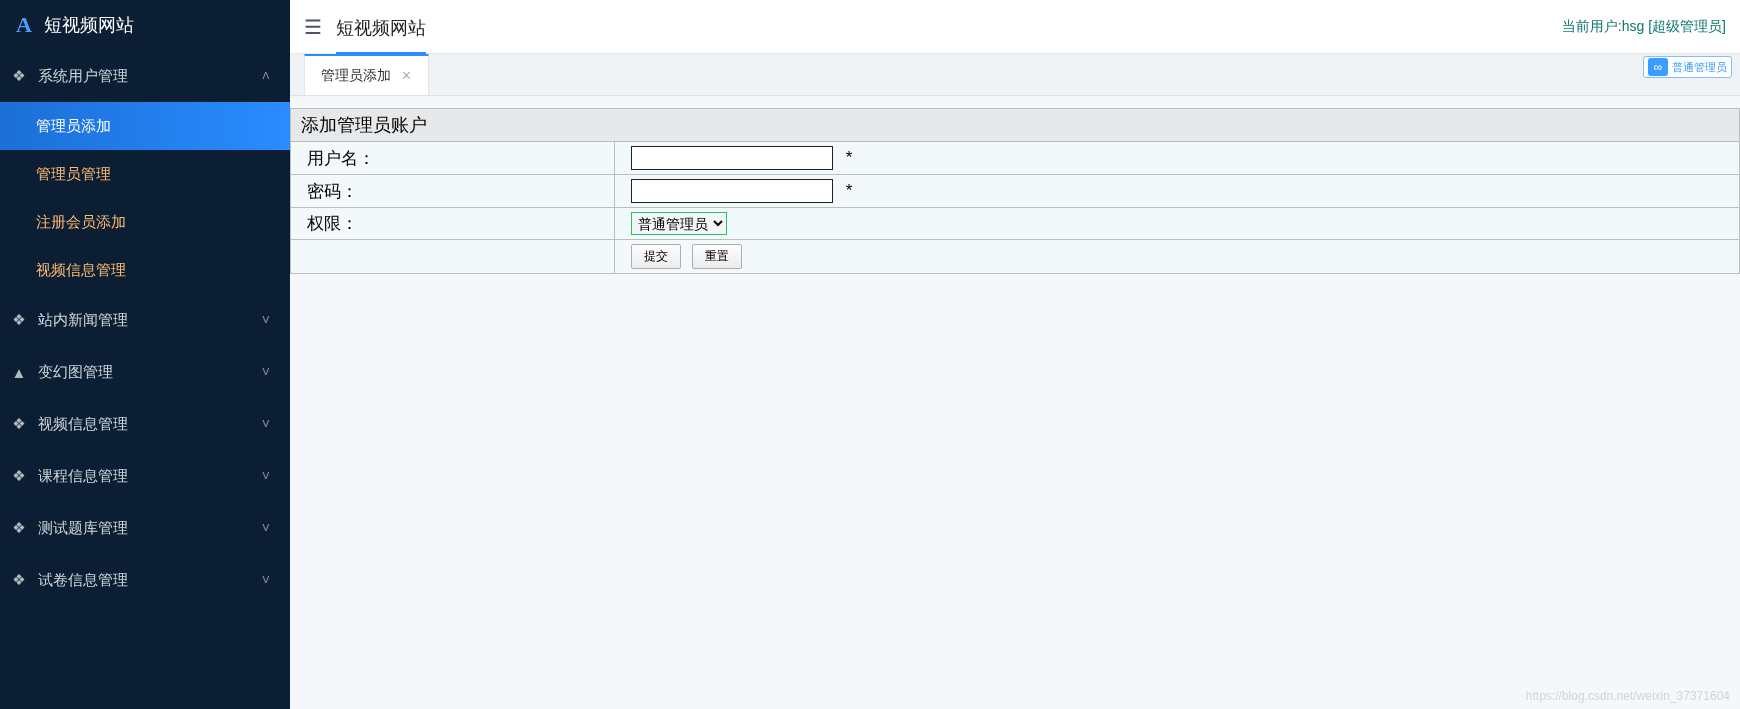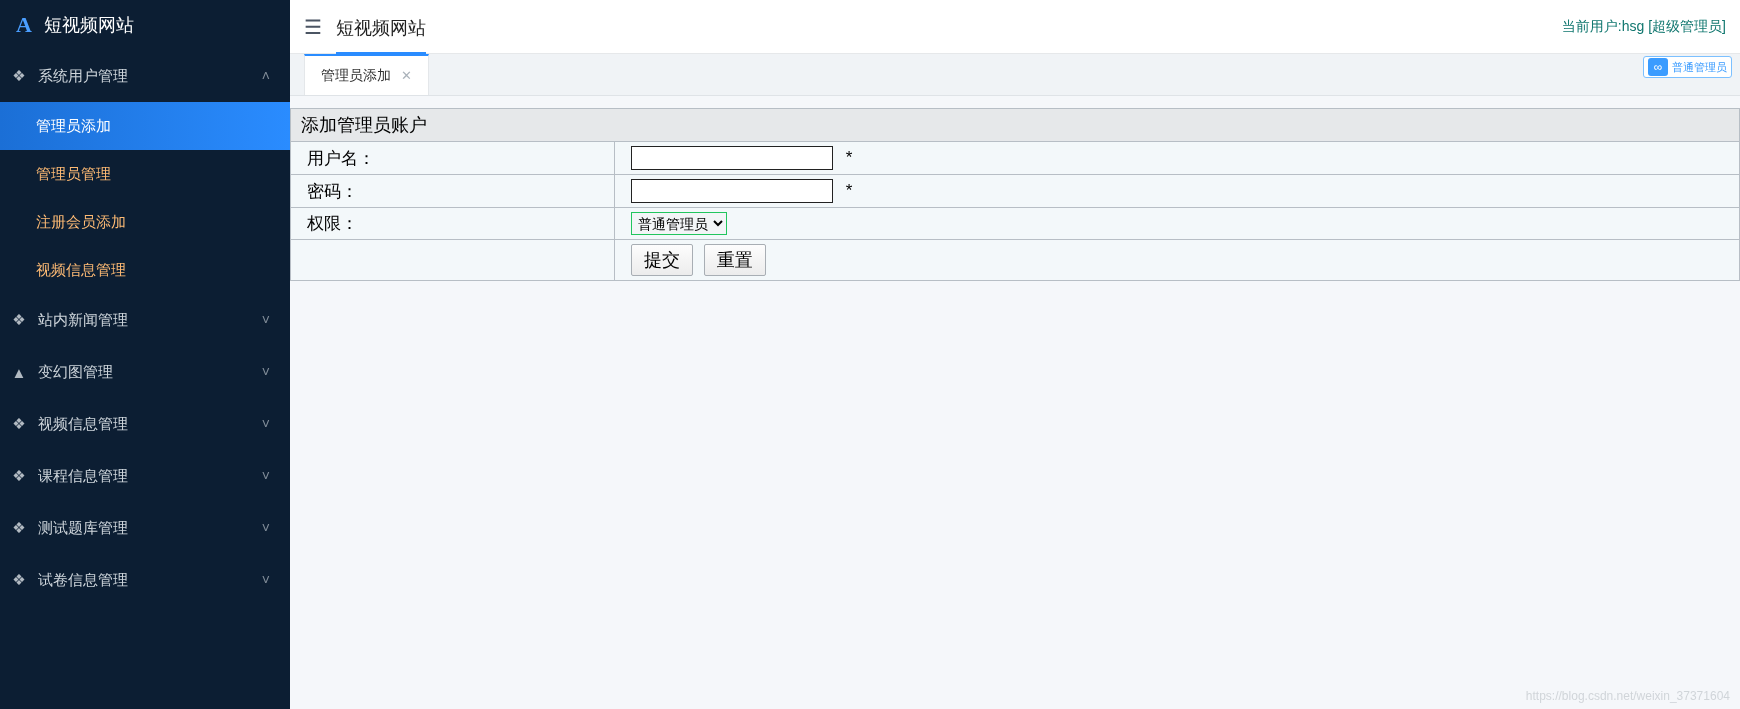--- a/index.html
+++ b/index.html
@@ -181,21 +181,21 @@
   border: 1px solid #22c55e;
   background: #f3f5f7;
   height: 23px;
   font-size: 14px;
   padding: 0 2px;
 }
 .btn {
   border: 1px solid #a8aeb4;
   background: linear-gradient(#fdfdfd, #ececec);
   padding: 3px 12px;
-  font-size: 18px;
+  font-size: 12px;
   cursor: pointer;
   border-radius: 2px;
   margin-right: 6px;
 }
 .watermark {
   position: fixed;
   right: 10px;
   bottom: 6px;
   font-size: 12px;
   color: rgba(100,110,120,0.25);

